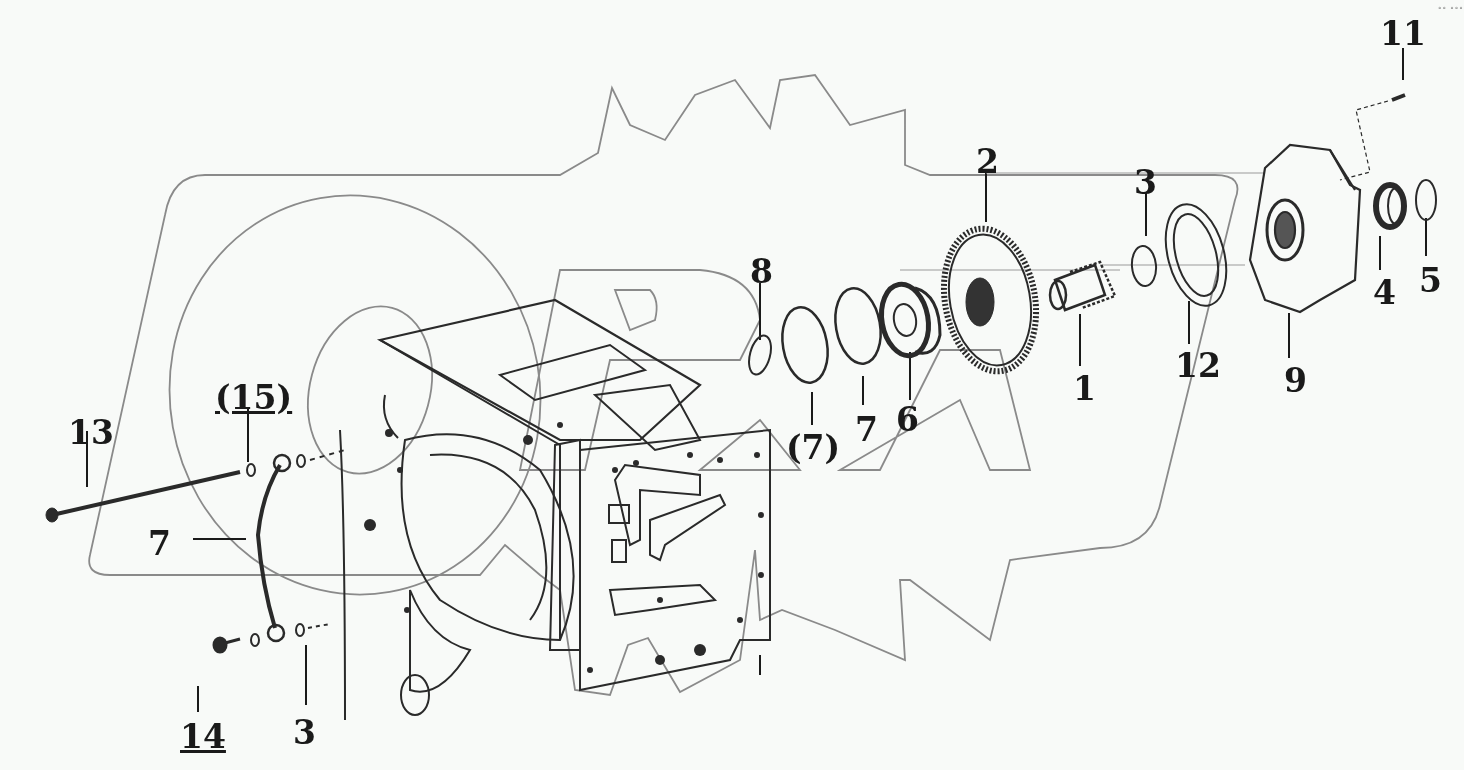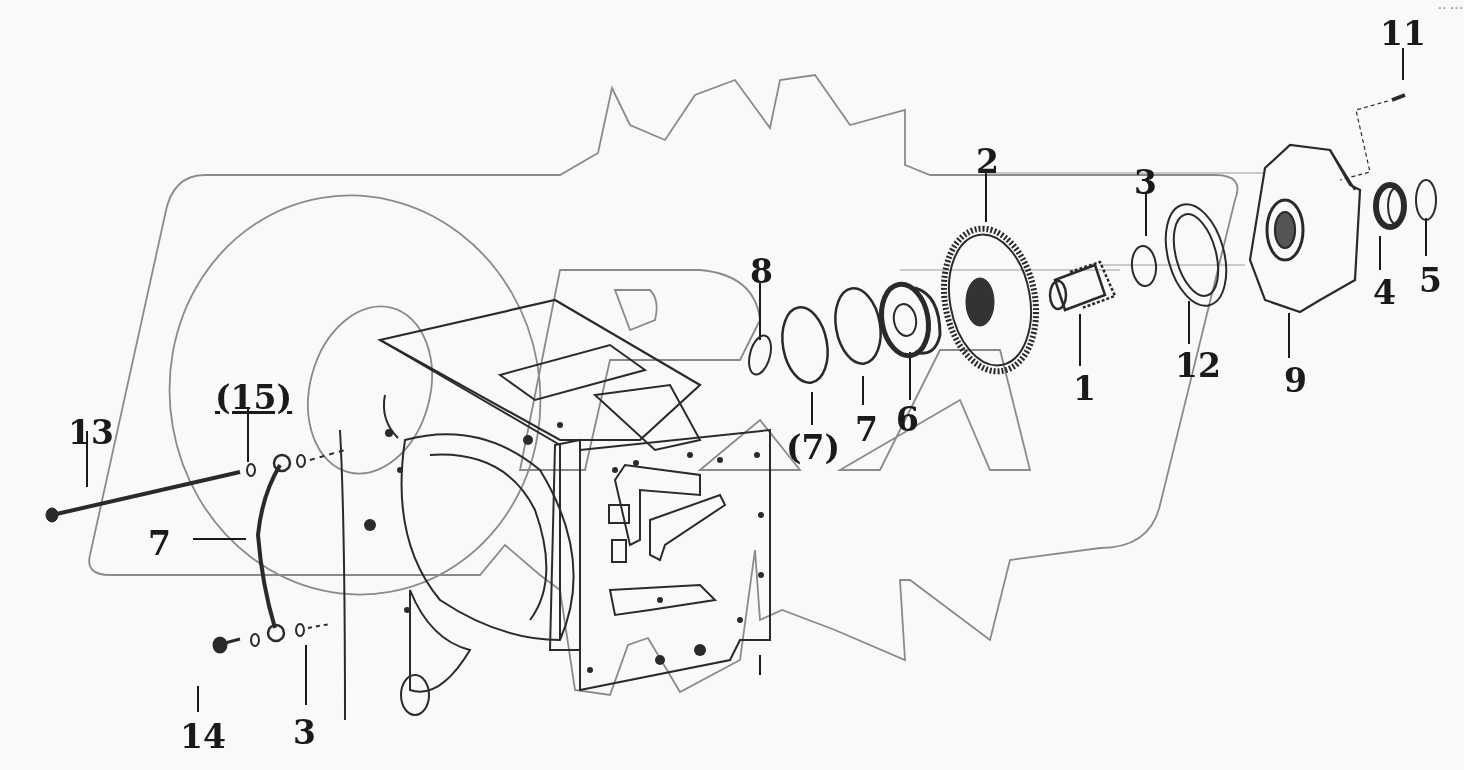--- a/index.html
+++ b/index.html
@@ -175,15 +175,15 @@
 <div class="callout" style="left: 1419px; top: 264px;">5</div>
 <div class="callout" style="left: 896px; top: 403px;">6</div>
 <div class="callout" style="left: 855px; top: 413px;">7</div>
 <div class="callout" style="left: 786px; top: 431px;">(7)</div>
 <div class="callout" style="left: 750px; top: 255px;">8</div>
 <div class="callout" style="left: 1284px; top: 364px;">9</div>
 <div class="callout" style="left: 1175px; top: 349px;">12</div>
 <div class="callout" style="left: 1380px; top: 17px;">11</div>
 <div class="callout" style="left: 148px; top: 527px;">7</div>
 <div class="callout" style="left: 68px; top: 416px;">13</div>
-<div class="callout" style="left: 180px; top: 720px;">14</div>
+<div class="callout" style="left: 180px; top: 720px; text-decoration: underline;">14</div>
 <div class="callout" style="left: 293px; top: 716px;">3</div>
 <div class="callout" style="left: 215px; top: 381px; text-decoration: underline;">(15)</div>
 
 </body></html>

